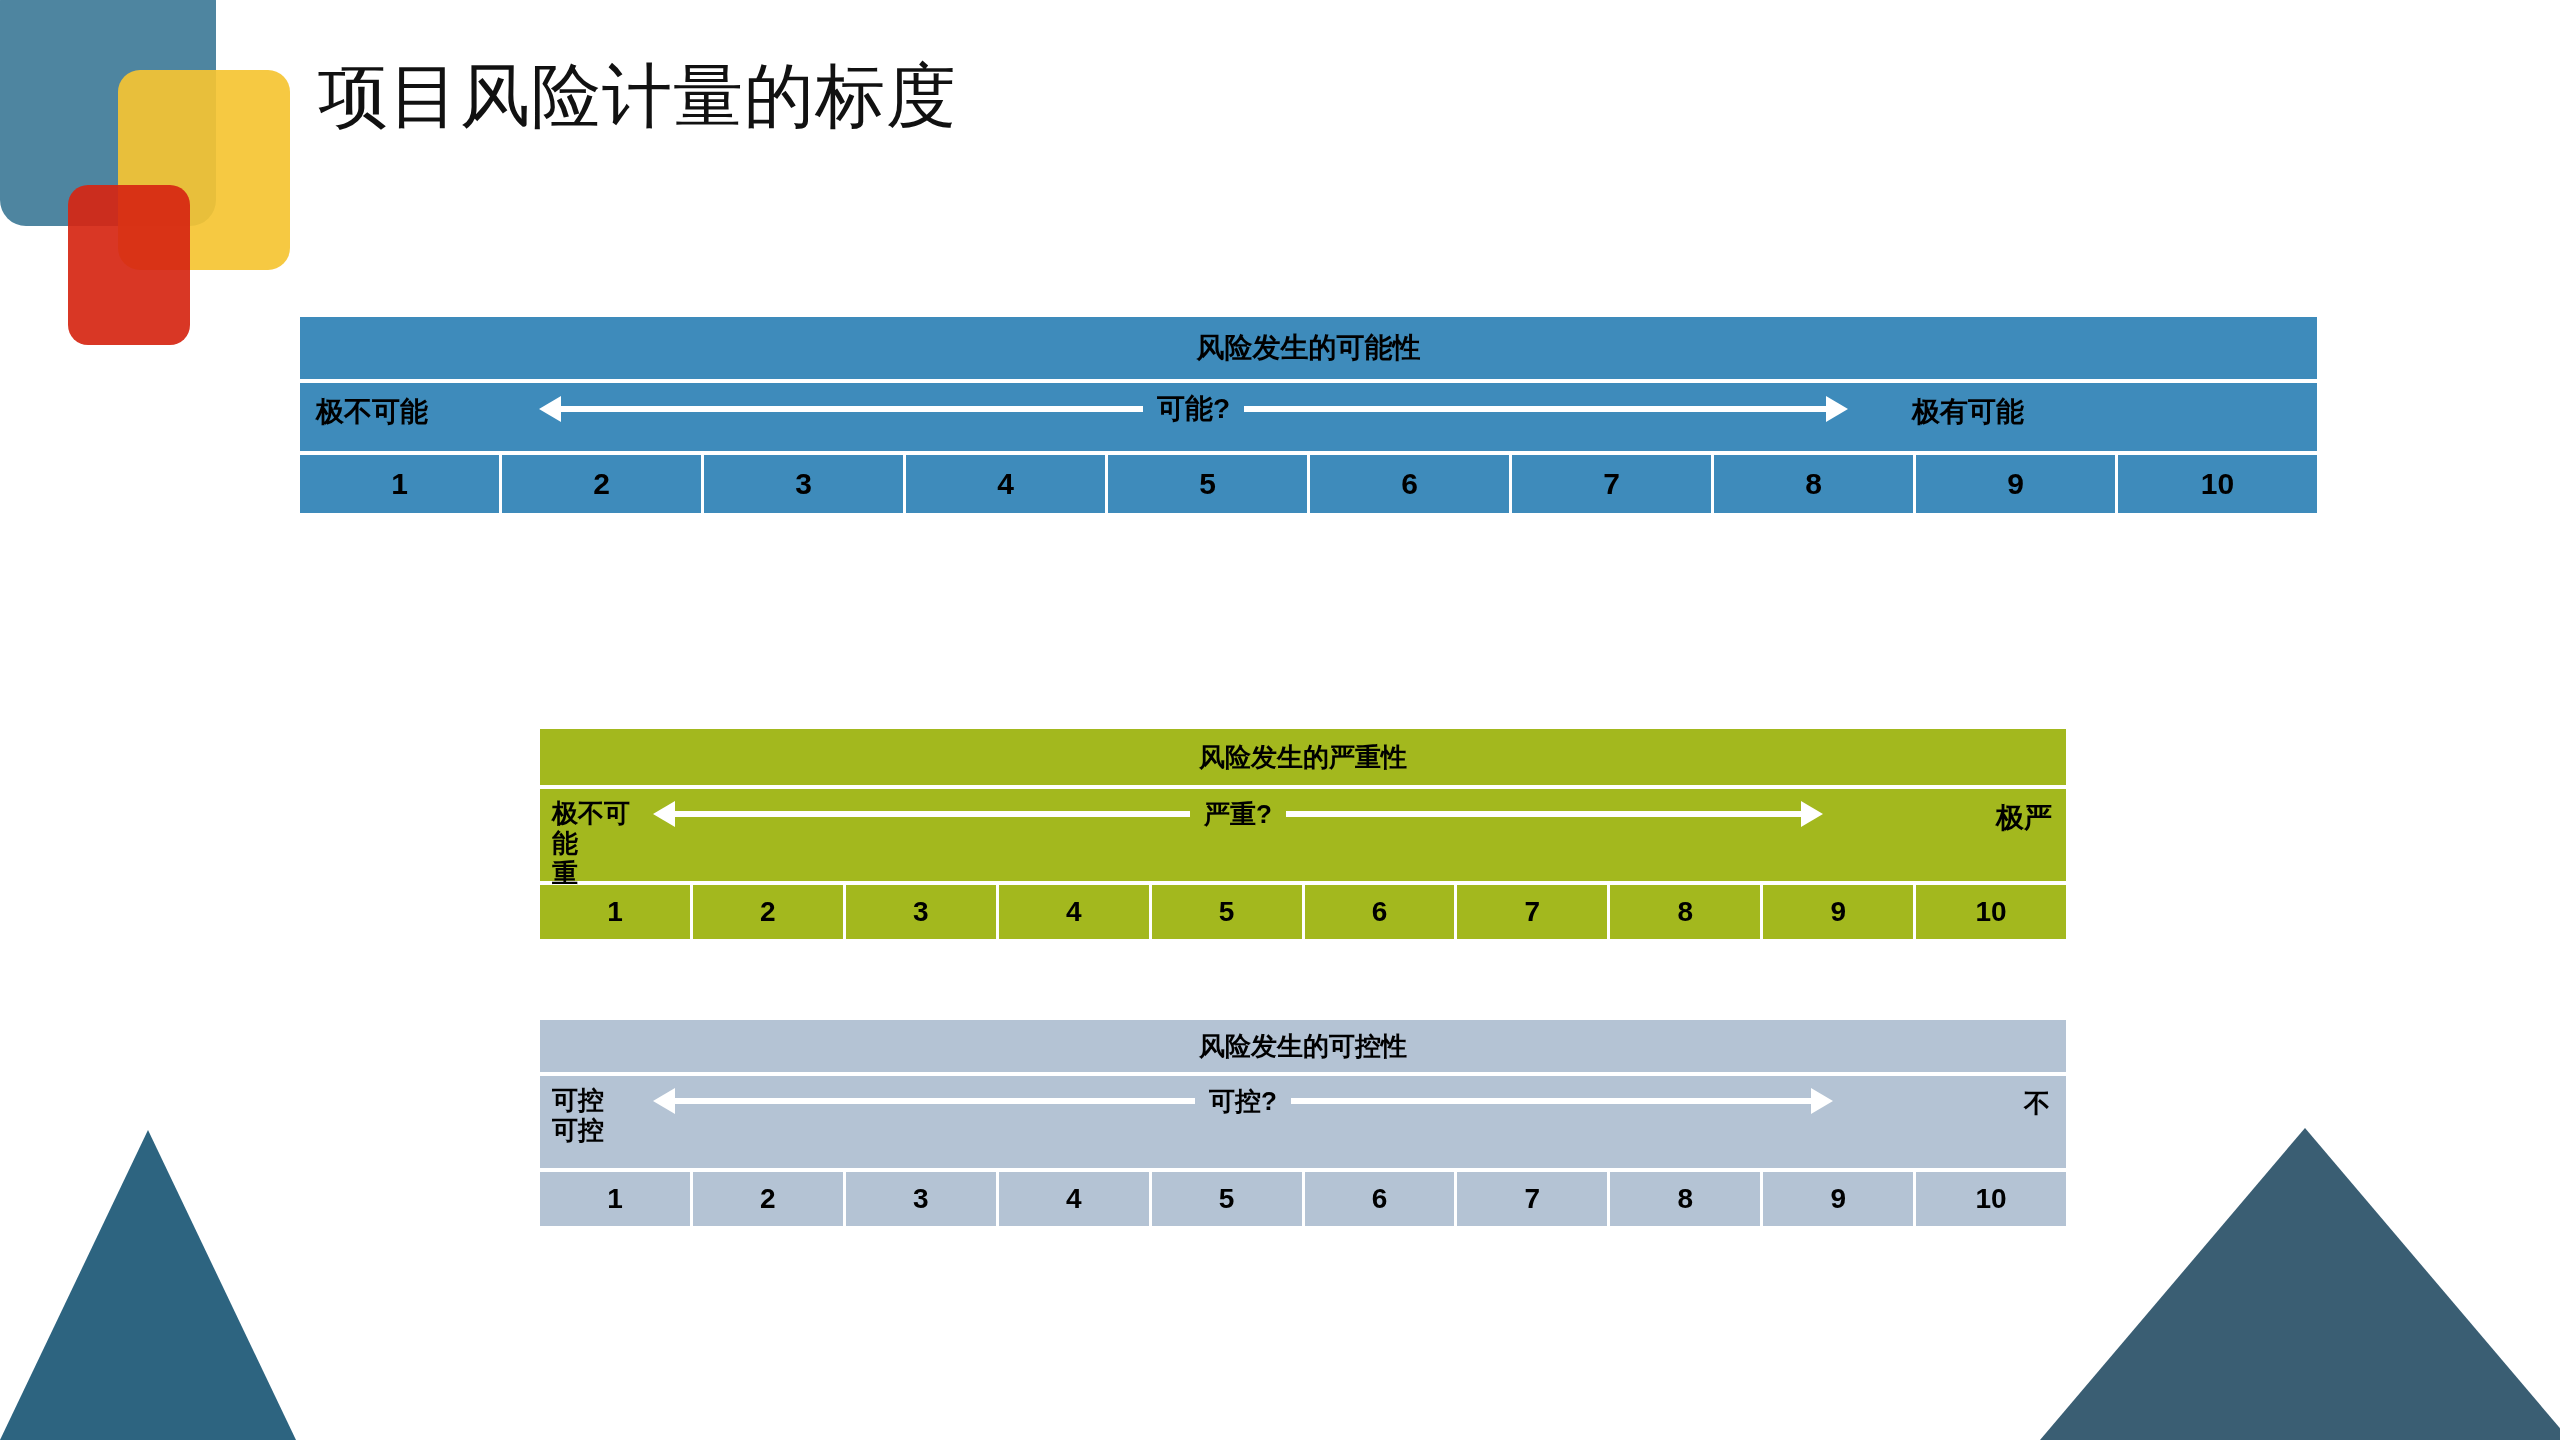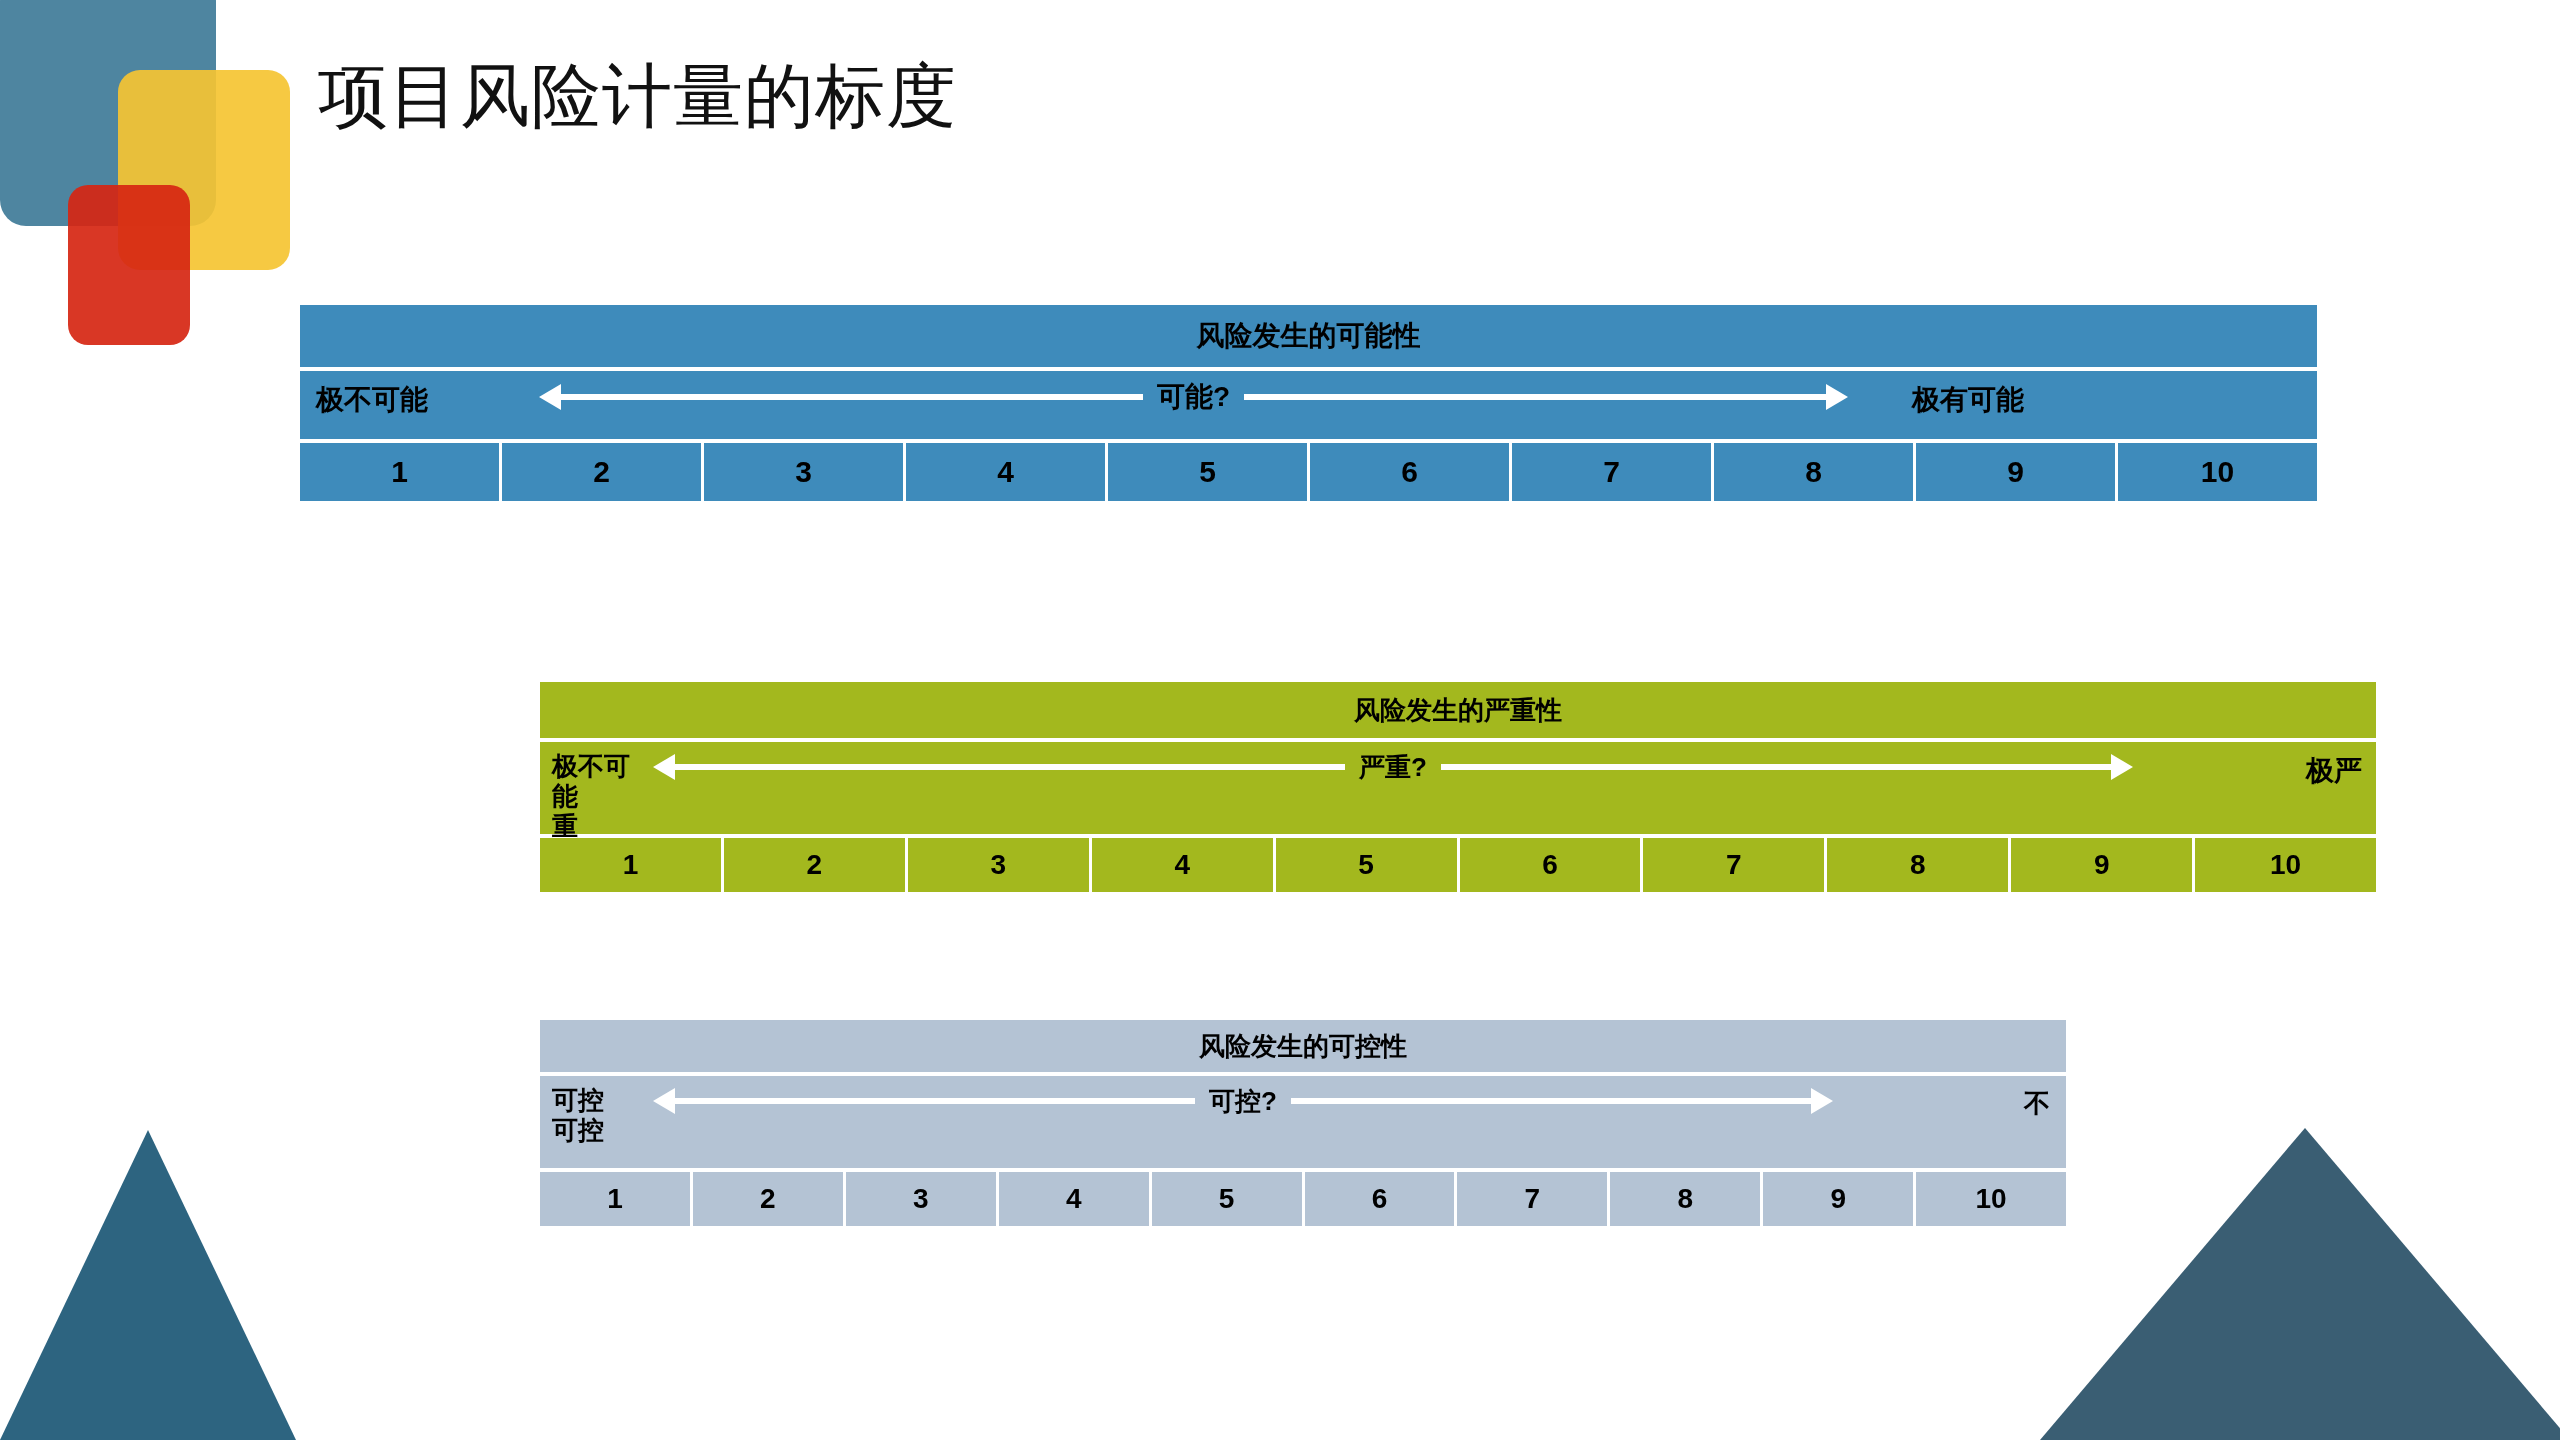--- a/index.html
+++ b/index.html
@@ -110,30 +110,30 @@
     font-weight: bold;
     color: #000;
     display: flex;
     align-items: center;
     justify-content: center;
     box-sizing: border-box;
   }
 
   
   #table-likelihood { left: 300px; top: 305px; width: 2017px; }
-  #table-likelihood .st-header { height: 62px; font-size: 28px; background: #3E8BBB; }
+  #table-likelihood .st-header { height: 62px; font-size: 28px; background: #3E8BBB; margin-top: 12px; }
   #table-likelihood .st-band   { height: 68px; margin-top: 4px; background: #3E8BBB; font-size: 28px; gap: 21px; }
   #table-likelihood .band-left { width: 215px; padding-left: 16px; font-size: 28px; }
   #table-likelihood .band-right{ width: 405px; font-size: 28px; }
   #table-likelihood .st-numbers{ margin-top: 4px; }
   #table-likelihood .num-cell  { height: 58px; font-size: 30px; background: #3E8BBB; border-right: 3px solid #fff; }
   #table-likelihood .num-cell:last-child { border-right: none; }
 
   
-  #table-severity { left: 540px; top: 682px; width: 1836px; }
+  #table-severity { left: 540px; top: 729px; width: 1526px; }
   #table-severity .st-header { height: 56px; font-size: 26px; background: #A3B81E; }
   #table-severity .st-band   { height: 92px; margin-top: 4px; background: #A3B81E; font-size: 26px; }
   #table-severity .band-left { width: 110px; padding-left: 12px; font-size: 26px; line-height: 1.15; }
   #table-severity .band-right{ width: 200px; font-size: 28px; justify-content: flex-end; padding-right: 14px; }
   #table-severity .st-numbers{ margin-top: 4px; }
   #table-severity .num-cell  { height: 54px; font-size: 28px; background: #A3B81E; border-right: 3px solid #fff; }
   #table-severity .num-cell:last-child { border-right: none; }
 
   
   #table-control { left: 540px; top: 1020px; width: 1526px; }

